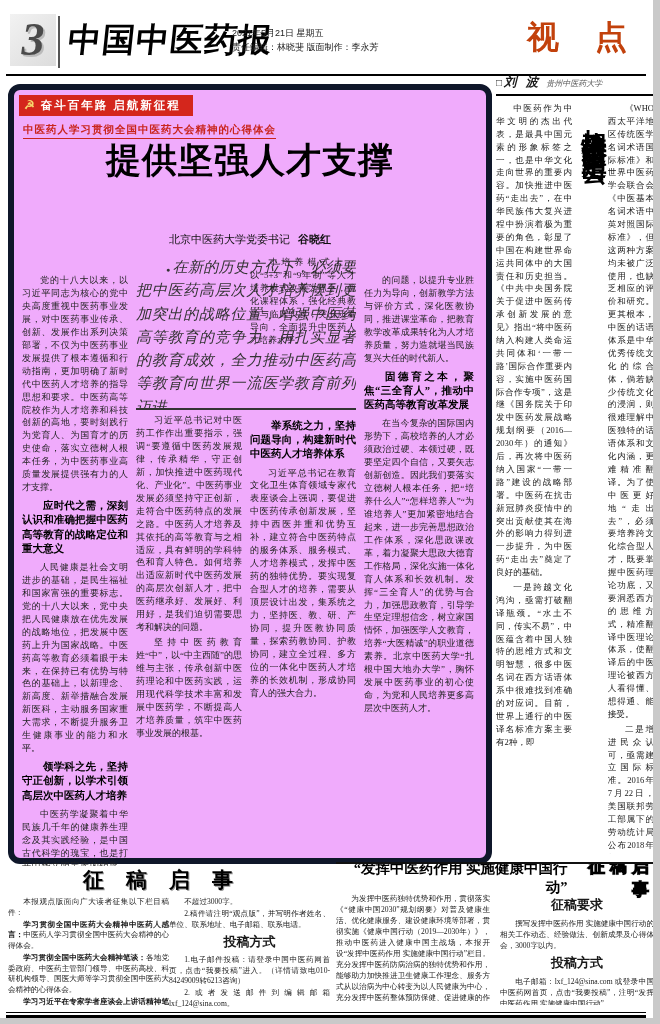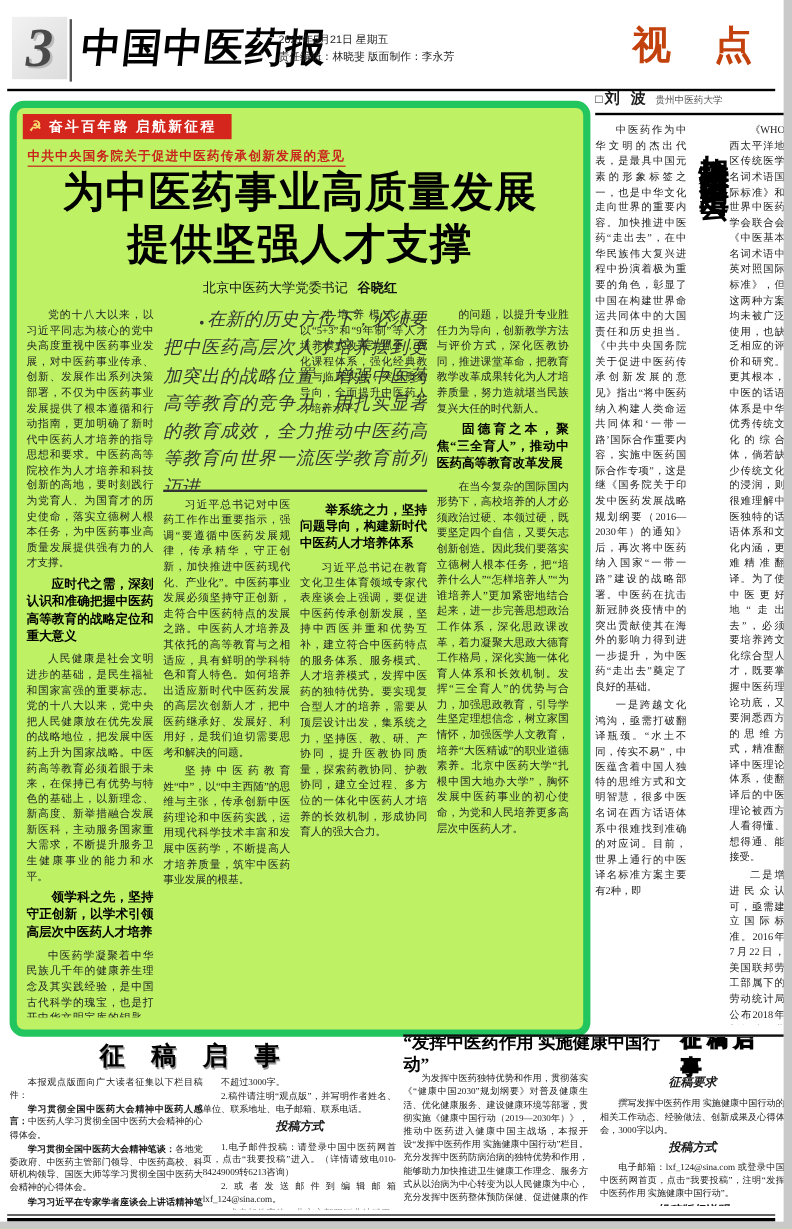--- a/index.html
+++ b/index.html
@@ -9,63 +9,63 @@
   
   .hdr{position:absolute;left:0;top:16px;width:100%;height:56px;}
   .pagenum{position:absolute;left:10px;top:-2px;width:46px;height:52px;font-size:46px;font-weight:bold;font-style:italic;color:#4a4a4a;text-shadow:2px 2px 0 #bbb;text-align:center;line-height:52px;background:linear-gradient(135deg,#f2f2f2,#dcdcdc);}
   .pagenum-bar{position:absolute;left:58px;top:0;height:52px;width:2px;background:#555;}
   .masthead{position:absolute;left:68px;top:2px;font-size:33px;font-weight:bold;transform:skewX(-6deg);letter-spacing:1px;color:#000;}
   .dateblk{position:absolute;left:232px;top:10px;font-family:"Liberation Sans","DejaVu Sans",sans-serif;font-size:9px;line-height:1.6;color:#222;}
   .section-title{position:absolute;right:12px;top:0;font-size:32px;font-weight:bold;letter-spacing:14px;color:#c2410c;}
   .hdr-rule{position:absolute;left:6px;right:7px;top:74px;border-top:2.5px solid #000;}
 
   
-  .main-box{position:absolute;left:8px;top:84px;width:472px;height:768px;border:6px solid #22c55e;border-radius:12px;background:#bef264;}
+  .main-box{position:absolute;left:8px;top:84px;width:472px;height:768px;border:6px solid #0f172a;border-radius:12px;background:#f0abfc;}
   .banner{position:absolute;left:5px;top:5px;background:#d4261c;color:#fff;font-weight:bold;font-size:11.5px;padding:3px 12px 3px 5px;letter-spacing:2px;}
   .banner .emblem{color:#f7d86d;font-size:12px;margin-right:4px;}
   .kicker{position:absolute;left:9px;top:33px;color:#c9251c;font-weight:bold;font-size:10.5px;border-bottom:1.5px solid #c9251c;padding-bottom:1px;letter-spacing:1px;}
   .headline{position:absolute;left:0;top:50px;width:100%;text-align:center;font-weight:bold;font-size:35px;line-height:1.22;color:#000;letter-spacing:1px;}
   .byline{position:absolute;left:0;top:142px;width:100%;text-align:center;font-size:11px;color:#111;}
   .byline b{margin-left:8px;}
 
-  .colbase{position:absolute;top:166px;height:592px;overflow:hidden;font-size:9px;line-height:1.44;text-align:justify;color:#222;}
+  .colbase{position:absolute;top:184px;height:592px;overflow:hidden;font-size:9px;line-height:1.44;text-align:justify;color:#222;}
   .colbase p{margin:0 0 2px 0;text-indent:2em;}
   .col1{left:8px;width:106px;}
   .col2{left:122px;width:106px;top:324px;height:434px;}
   .col3{left:236px;width:106px;top:324px;height:434px;}
   .col3top{left:236px;width:106px;top:166px;height:150px;}
   .col4{left:350px;width:110px;}
   .subhead{font-weight:bold;font-size:10.5px;line-height:1.35;color:#000;margin:5px 0;text-indent:2em;}
   .bullets{position:absolute;left:122px;top:166px;width:220px;height:148px;overflow:hidden;font-style:italic;font-size:15px;line-height:1.55;text-align:justify;color:#333;border-bottom:2px solid #333;padding-bottom:4px;}
   .bullets p{margin:0 0 2px 0;text-indent:2em;}
   .bullets p::before{content:"● ";font-size:7px;font-style:normal;}
 
   
   .right-article{position:absolute;left:496px;top:74px;width:158px;height:786px;}
-  .ra-author{border-bottom:2px solid #000;padding-bottom:3px;font-size:12px;}
+  .ra-author{border-bottom:2px solid #000;padding-bottom:3px;font-size:12px;font-style:italic;}
   .ra-author .box{font-size:10px;margin-right:2px;}
   .ra-author b{font-size:12.5px;letter-spacing:3px;}
   .ra-author .aff{font-size:8px;color:#555;margin-left:5px;letter-spacing:0;}
   .ra-body{display:flex;gap:7px;margin-top:6px;height:752px;}
   .ra-c1{width:76px;overflow:hidden;font-size:8.6px;line-height:1.5;text-align:justify;font-family:Liberation Serif, serif;}
   .ra-c1 p,.ra-c2-text p{margin:0 0 2px 0;text-indent:2em;}
   .ra-c2{width:75px;display:flex;flex-direction:row;}
   .ra-title{height:306px;writing-mode:vertical-rl;text-orientation:upright;font-size:25px;font-weight:bold;letter-spacing:3px;line-height:1.15;margin:6px auto 8px auto;color:#000;}
   .ra-c2-text{flex:1;overflow:hidden;font-size:8.6px;line-height:1.5;text-align:justify;}
 
   
   .notice-left{position:absolute;left:8px;top:866px;width:322px;height:142px;overflow:hidden;}
   .nl-title{text-align:center;font-size:21px;font-weight:bold;letter-spacing:22px;color:#000;text-shadow:1px 1px 0 #999;}
   .nl-cols{display:flex;gap:0;margin-top:3px;height:112px;overflow:hidden;}
   .nl-cols>div{width:50%;overflow:hidden;font-size:7.6px;line-height:1.42;text-align:justify;}
   .nl-cols p{margin:0 0 1px 0;text-indent:2em;}
-  .cnt-sub{text-align:center;font-weight:bold;font-size:10px;text-indent:0 !important;margin:3px 0 !important;font-style:italic;}
+  .cnt-sub{text-align:center;font-weight:bold;font-size:13px;text-indent:0 !important;margin:3px 0 !important;}
 
   .notice-right{position:absolute;left:336px;top:862px;width:318px;height:146px;border-top:2px solid #111;padding-top:3px;overflow:hidden;}
-  .nr-titlebar{display:flex;align-items:center;justify-content:space-between;height:22px;}
+  .nr-titlebar{display:flex;align-items:center;justify-content:space-between;height:22px;text-align:right;}
   .nr-quote{font-size:14.5px;font-weight:bold;color:#000;}
   .nr-callig{font-size:17px;font-weight:bold;letter-spacing:5px;color:#fff;-webkit-text-stroke:1px #000;text-shadow:0 0 1px #000;}
   .nr-cols{display:flex;gap:10px;margin-top:4px;height:112px;overflow:hidden;}
   .nr-cols>div{width:50%;overflow:hidden;font-size:7.6px;line-height:1.45;text-align:justify;}
   .nr-cols p{margin:0 0 1px 0;text-indent:2em;}
 
   .foot-rule{position:absolute;left:6px;right:7px;top:1012px;height:2px;border-top:1px solid #000;border-bottom:3.5px solid #000;}
 </style>
 </head>
 <body>
@@ -81,23 +81,22 @@
       <div>责任编辑：林晓斐 版面制作：李永芳</div>
     </div>
     <div class="section-title">视 点</div>
   </div>
   <div class="hdr-rule"></div>
 
   <div class="main-box">
     <div class="banner">
       <span class="emblem">☭</span><span>奋斗百年路 启航新征程</span>
     </div>
-    <div class="kicker">中共中央国务院关于促进中医药传承创新发展的意见</div>
+    <div class="kicker">中医药人学习贯彻全国中医药大会精神的心得体会</div>
     <div class="headline">
-      <div>为中医药事业高质量发展</div>
       <div>提供坚强人才支撑</div>
     </div>
     <div class="byline">
       <span>北京中医药大学党委书记</span><b>谷晓红</b>
     </div>
 
     <div class="bullets">
       <p>在新的历史方位下，必须要把中医药高层次人才培养摆到更加突出的战略位置，增强中医药高等教育的竞争力，用扎实显著的教育成效，全力推动中医药高等教育向世界一流医学教育前列迈进。</p>
       <p>要实现复合型人才的培养，需要从顶层设计出发，集系统之力，坚持医、教、研、产协同，提升医教协同质量，探索药教协同、护教协同，建立全过程、多方位的一体化中医药人才培养的长效机制。</p>
 

